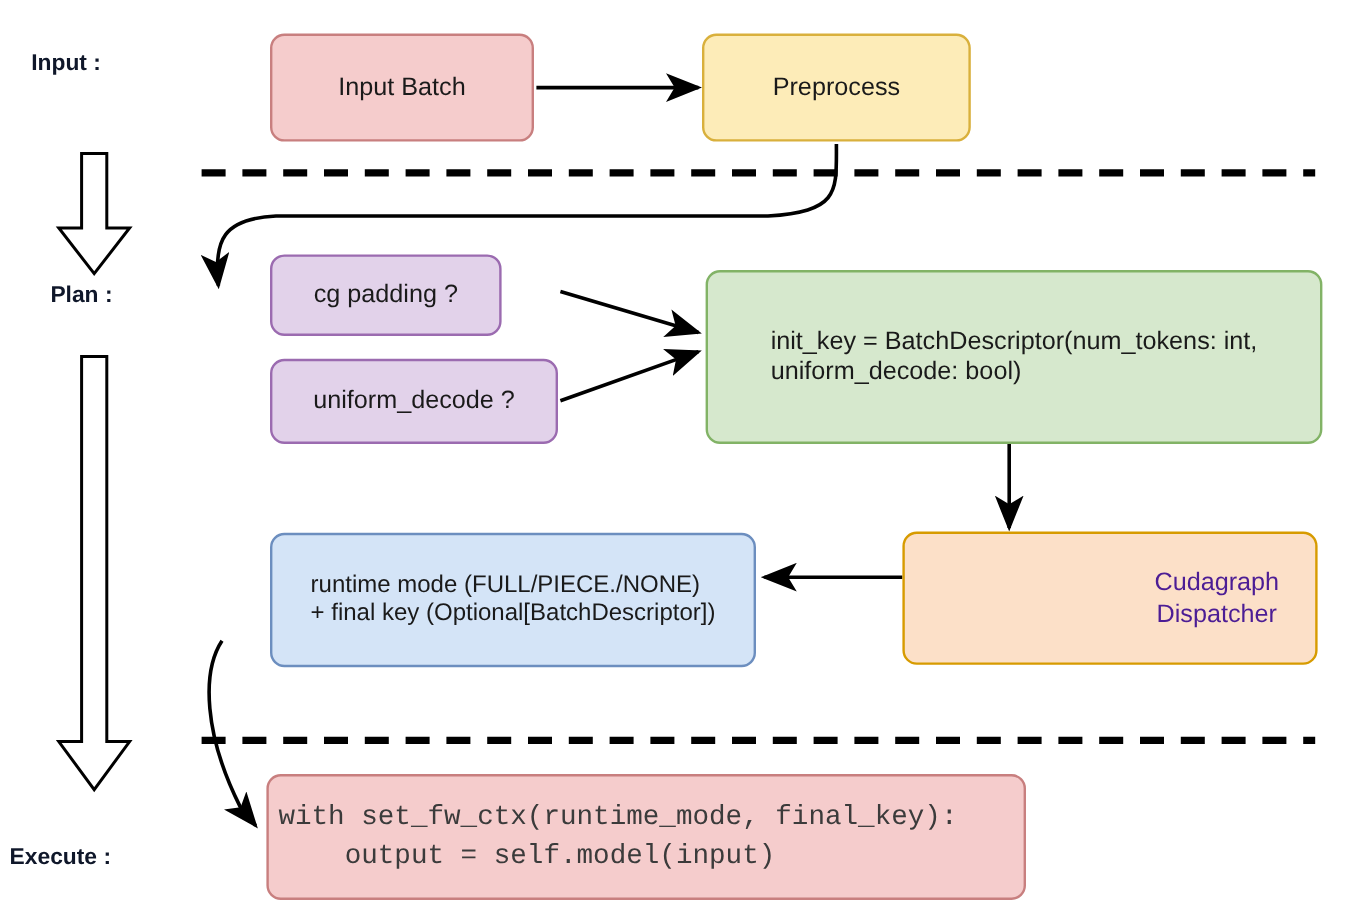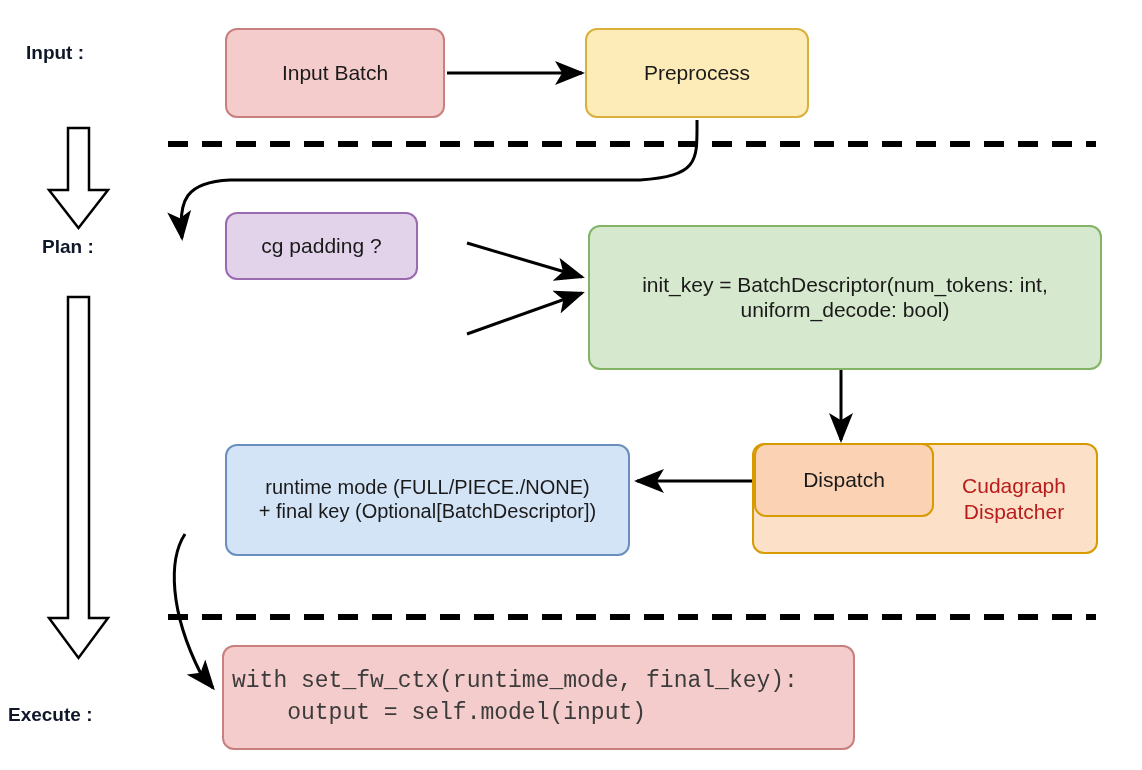--- a/index.html
+++ b/index.html
@@ -38,21 +38,21 @@
   }
   .node {
     position: absolute;
     box-sizing: border-box;
     border-radius: 12px;
     border-style: solid;
     border-width: 2px;
     display: flex;
     align-items: center;
     justify-content: center;
-    text-align: center;
+    text-align: left;
     font-family: "Liberation Sans", sans-serif;
     font-size: 21px;
     color: #1a1a1a;
     line-height: 1.18;
     padding: 4px 8px;
   }
   .node.code {
     font-family: "Liberation Mono", "DejaVu Sans Mono", monospace;
     font-size: 23px;
     justify-content: flex-start;
@@ -82,21 +82,21 @@
   .inner-on-top { z-index: 3; }
   .outer-under  { z-index: 2; }
   .cuda-text {
     position: absolute;
     display: flex;
     align-items: center;
     justify-content: center;
     text-align: center;
     font-family: "Liberation Sans", sans-serif;
     font-size: 21px;
-    color: #b91c1c;
+    color: #4c1d95;
     line-height: 1.2;
     white-space: pre-line;
     z-index: 4;
   }
 </style>
 </head>
 <body>
 
 <div id="canvas">
 
@@ -137,33 +137,33 @@
   </div>
 
   <div class="node n-yellow" style="left:585px; top:28px; width:224px; height:90px;">
     <span class="nlabel">Preprocess</span>
   </div>
 
   <div class="node n-purple" style="left:225px; top:212px; width:193px; height:68px;">
     <span class="nlabel">cg padding ?</span>
   </div>
 
+  <div class="node n-purple" style="left:225px; top:299px; width:240px; height:71px;">
+    <span class="nlabel">uniform_decode ?</span>
+  </div>
 
   <div class="node n-green multiline" style="left:588px; top:225px; width:514px; height:145px;">
     <span class="nlabel">init_key = BatchDescriptor(num_tokens: int,
 uniform_decode: bool)</span>
   </div>
 
   <div class="node n-orange-outer outer-under" style="left:752px; top:443px; width:346px; height:111px;"></div>
   <div class="cuda-text" style="left:930px; top:443px; width:168px; height:111px;">Cudagraph
 Dispatcher</div>
 
-  <div class="node n-orange-inner inner-on-top" style="left:754px; top:443px; width:180px; height:74px;">
-    <span class="nlabel">Dispatch</span>
-  </div>
 
   <div class="node n-blue multiline" style="left:225px; top:444px; width:405px; height:112px; font-size:20px;">
     <span class="nlabel">runtime mode (FULL/PIECE./NONE)
 + final key (Optional[BatchDescriptor])</span>
   </div>
 
   <div class="node n-pink-code code" style="left:222px; top:645px; width:633px; height:105px;">
     <span class="nlabel">with set_fw_ctx(runtime_mode, final_key):
     output = self.model(input)</span>
   </div>

